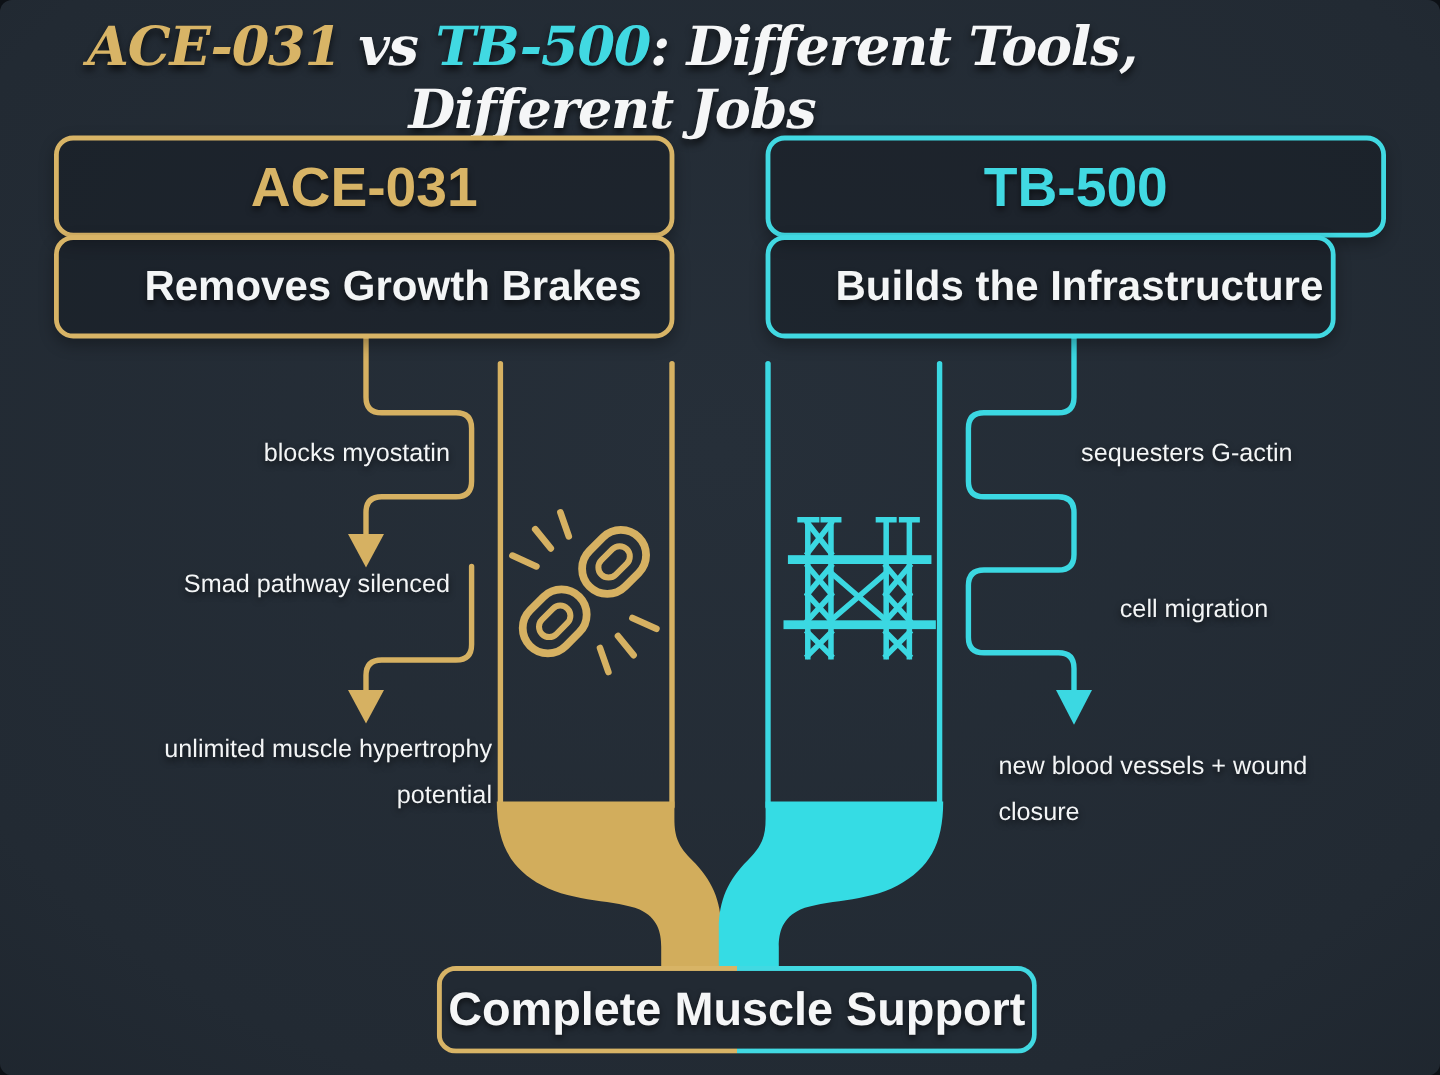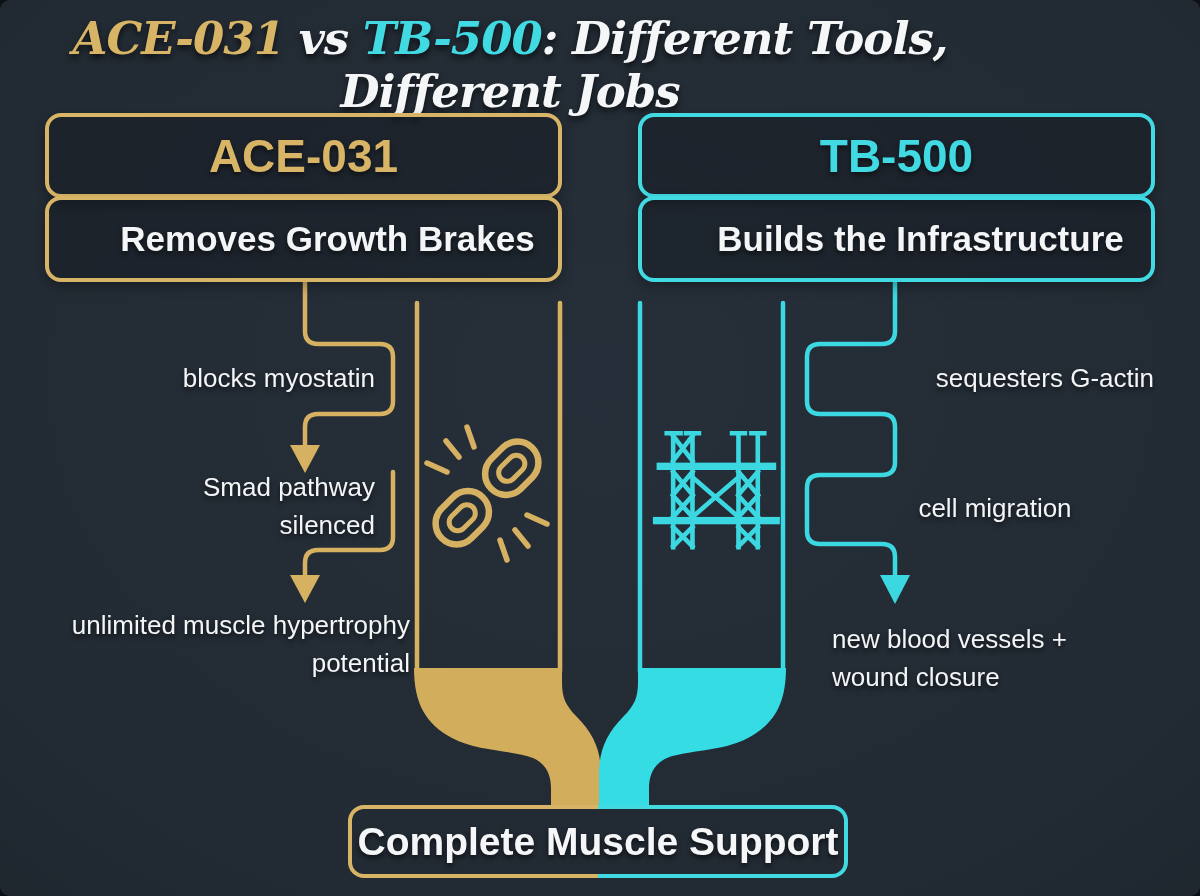--- a/index.html
+++ b/index.html
@@ -23,25 +23,25 @@
   .box{
     position:absolute;display:flex;align-items:center;justify-content:center;
     border-radius:16px;background:rgba(12,17,22,.30);
     box-shadow:0 5px 12px rgba(0,0,0,.30);
   }
   .box.gold{border:4px solid #d8b466;}
   .box.cyan{border:4px solid #41d9e2;}
   .hdr-label{font-size:46px;font-weight:bold;text-shadow:0 3px 5px rgba(0,0,0,.5);}
   .sub-label{font-size:35px;font-weight:bold;color:#f3f5f6;text-shadow:0 3px 5px rgba(0,0,0,.55);margin-left:48px;}
   .step{
-    position:absolute;color:#f3f5f6;font-size:26px;line-height:38px;
+    position:absolute;color:#f3f5f6;font-size:21px;line-height:38px;
     text-shadow:0 3px 5px rgba(0,0,0,.6);
   }
   .footer-box{
-    position:absolute;left:348px;top:805px;width:500px;height:73px;border-radius:16px;
+    position:absolute;left:364px;top:805px;width:500px;height:73px;border-radius:16px;
     border:4px solid transparent;
     background:linear-gradient(#222a33,#222a33) padding-box,
                linear-gradient(90deg,#d8b466 0 50%, #41d9e2 50% 100%) border-box;
     display:flex;align-items:center;justify-content:center;
   }
   .footer-label{font-size:39px;font-weight:bold;color:#f5f6f7;text-shadow:0 3px 5px rgba(0,0,0,.6);}
 </style>
 </head>
 <body>
 
@@ -101,29 +101,29 @@
 
   <div class="box gold" style="left:45px;top:113px;width:517px;height:85px;">
     <span class="hdr-label t-gold">ACE-031</span>
   </div>
   <div class="box gold" style="left:45px;top:196px;width:517px;height:86px;">
     <span class="sub-label">Removes Growth Brakes</span>
   </div>
   <div class="box cyan" style="left:638px;top:113px;width:517px;height:85px;">
     <span class="hdr-label t-cyan">TB-500</span>
   </div>
-  <div class="box cyan" style="left:638px;top:196px;width:517px;height:86px;">
+  <div class="box cyan" style="left:638px;top:196px;width:475px;height:86px;">
     <span class="sub-label">Builds the Infrastructure</span>
   </div>
 
   <div class="step" style="left:80px;top:359px;width:295px;text-align:right;">blocks myostatin</div>
   <div class="step" style="left:130px;top:468px;width:245px;text-align:right;">Smad pathway silenced</div>
   <div class="step" style="left:60px;top:606px;width:350px;text-align:right;">unlimited muscle hypertrophy potential</div>
 
-  <div class="step" style="left:824px;top:359px;width:330px;text-align:right;">sequesters G-actin</div>
+  <div class="step" style="left:824px;top:359px;width:330px;text-align:center;">sequesters G-actin</div>
   <div class="step" style="left:845px;top:489px;width:300px;text-align:center;">cell migration</div>
   <div class="step" style="left:832px;top:608px;width:300px;text-align:left;margin-top:12px;">new blood vessels + wound closure</div>
 
   <div class="footer-box">
     <span class="footer-label">Complete Muscle Support</span>
   </div>
 
 </div>
 
 </body></html>

